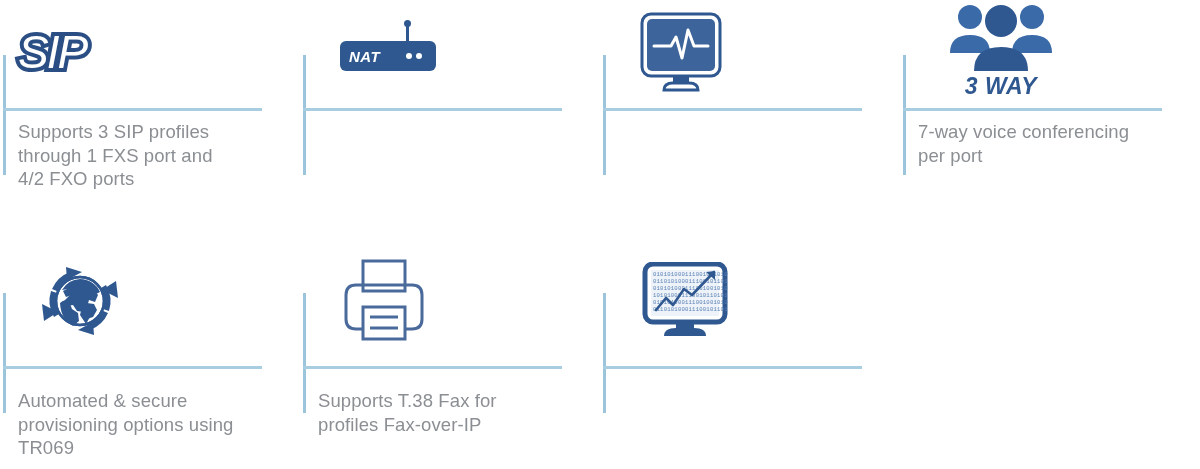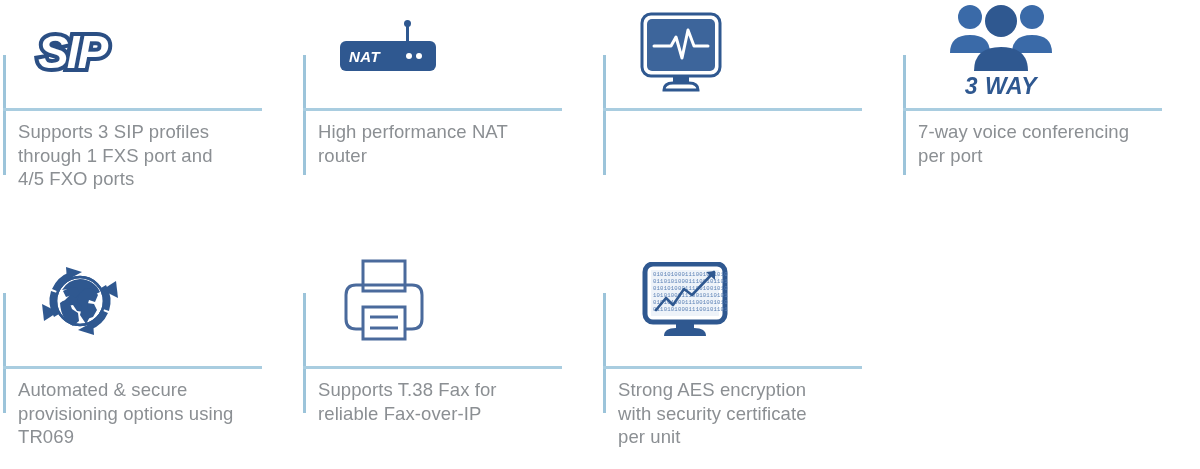--- a/index.html
+++ b/index.html
@@ -50,33 +50,33 @@
   .caption{
     position:absolute;
     left:18px; top:120px;
     width:262px;
     color:#8b8f93;
     font-size:18.5px;
     line-height:23.5px;
     letter-spacing:0.1px;
     white-space:pre-line;
   }
-  .row2 .caption{ top:143px; }
+  .row2 .caption{ top:154px; }
 
   
   .sip-logo{
     font-size:46px;
-    font-weight:bold;
+    font-weight:normal;
     font-style:italic;
     letter-spacing:-2px;
     color:#7fa8cf;
     -webkit-text-stroke:3px #2b4f84;
     paint-order:stroke fill;
     line-height:1;
-    margin-left:20px;
+    margin-left:0;
     margin-top:-4px;
     position:relative;
     text-align:center;
   }
   .sip-logo::after{
     content:attr(data-txt);
     position:absolute;
     left:0;top:0;
     color:#ffffff;
     -webkit-text-stroke:0;
@@ -143,38 +143,36 @@
 <div class="grid">
 
   <div class="cell row1">
     <div class="vrule"></div>
     <div class="hrule"></div>
     <div class="icon-wrap">
       <div class="sip-logo" data-txt="SIP"><span class="sip-inner">SIP</span></div>
     </div>
     <div class="caption">Supports 3 SIP profiles
 through 1 FXS port and
-4/5 FXO ports</div>
+4/2 FXO ports</div>
   </div>
 
   <div class="cell row1">
     <div class="vrule"></div>
     <div class="hrule"></div>
     <div class="icon-wrap">
       <div class="nat-box">
         <span class="nat-ant"></span>
         <span class="nat-text">NAT</span>
         <span class="nat-dots">
             <i></i>
             <i></i>
           </span>
       </div>
     </div>
-    <div class="caption">High performance NAT
-router</div>
   </div>
 
   <div class="cell row1">
     <div class="vrule"></div>
     <div class="hrule"></div>
     <div class="icon-wrap">
       <svg class="svgicon ml20" width="86" height="84" viewBox="0 0 86 84">
         <rect x="4" y="2" width="78" height="62" rx="9" fill="none" stroke="#2f5890" stroke-width="3"></rect>
         <rect x="9" y="7" width="68" height="52" rx="5" fill="#3d659b"></rect>
         <polyline points="16,34 33,34 38,25 44,46 50,18 56,34 70,34" fill="none" stroke="#ffffff" stroke-width="3" stroke-linejoin="round" stroke-linecap="round"></polyline>
@@ -248,21 +246,21 @@
         <g fill="none" stroke="#4a6a9c" stroke-width="3">
           <rect x="25" y="6" width="42" height="30"></rect>
           <path d="M8 40 q0 -10 10 -10 h56 q10 0 10 10 v24 q0 10 -10 10 h-56 q-10 0 -10 -10 z"></path>
           <rect x="25" y="52" width="42" height="32" fill="#ffffff"></rect>
           <line x1="32" y1="62" x2="60" y2="62"></line>
           <line x1="32" y1="73" x2="60" y2="73"></line>
         </g>
       </svg>
     </div>
     <div class="caption">Supports T.38 Fax for
-reliable Fax-over-IP</div>
+profiles Fax-over-IP</div>
   </div>
 
 
   <div class="cell row2">
     <div class="vrule"></div>
     <div class="hrule"></div>
     <div class="icon-wrap">
       <svg class="svgicon ml24" width="90" height="78" viewBox="0 0 90 78">
         <rect x="3" y="2" width="80" height="58" rx="8" fill="none" stroke="#2f5890" stroke-width="5"></rect>
         <rect x="9" y="8" width="68" height="46" fill="#eef3f9"></rect>
@@ -273,18 +271,15 @@
           <text x="11" y="35">101010001110010110101</text>
           <text x="11" y="42">010101000111001001010</text>
           <text x="11" y="49">011010100011100101101</text>
         </g>
         <polyline points="14,48 24,36 31,43 42,27 50,33 72,10" fill="none" stroke="#2f5890" stroke-width="2.6" stroke-linejoin="round" stroke-linecap="round"></polyline>
         <polygon points="64,10 73,9 73,18" fill="#2f5890"></polygon>
         <rect x="34" y="60" width="18" height="6" fill="#2f5890"></rect>
         <path d="M22 74 q0 -8 12 -8 h18 q12 0 12 8 z" fill="#2f5890"></path>
       </svg>
     </div>
-    <div class="caption">Strong AES encryption
-with security certificate
-per unit</div>
   </div>
 
 </div>
 
 </body></html>

